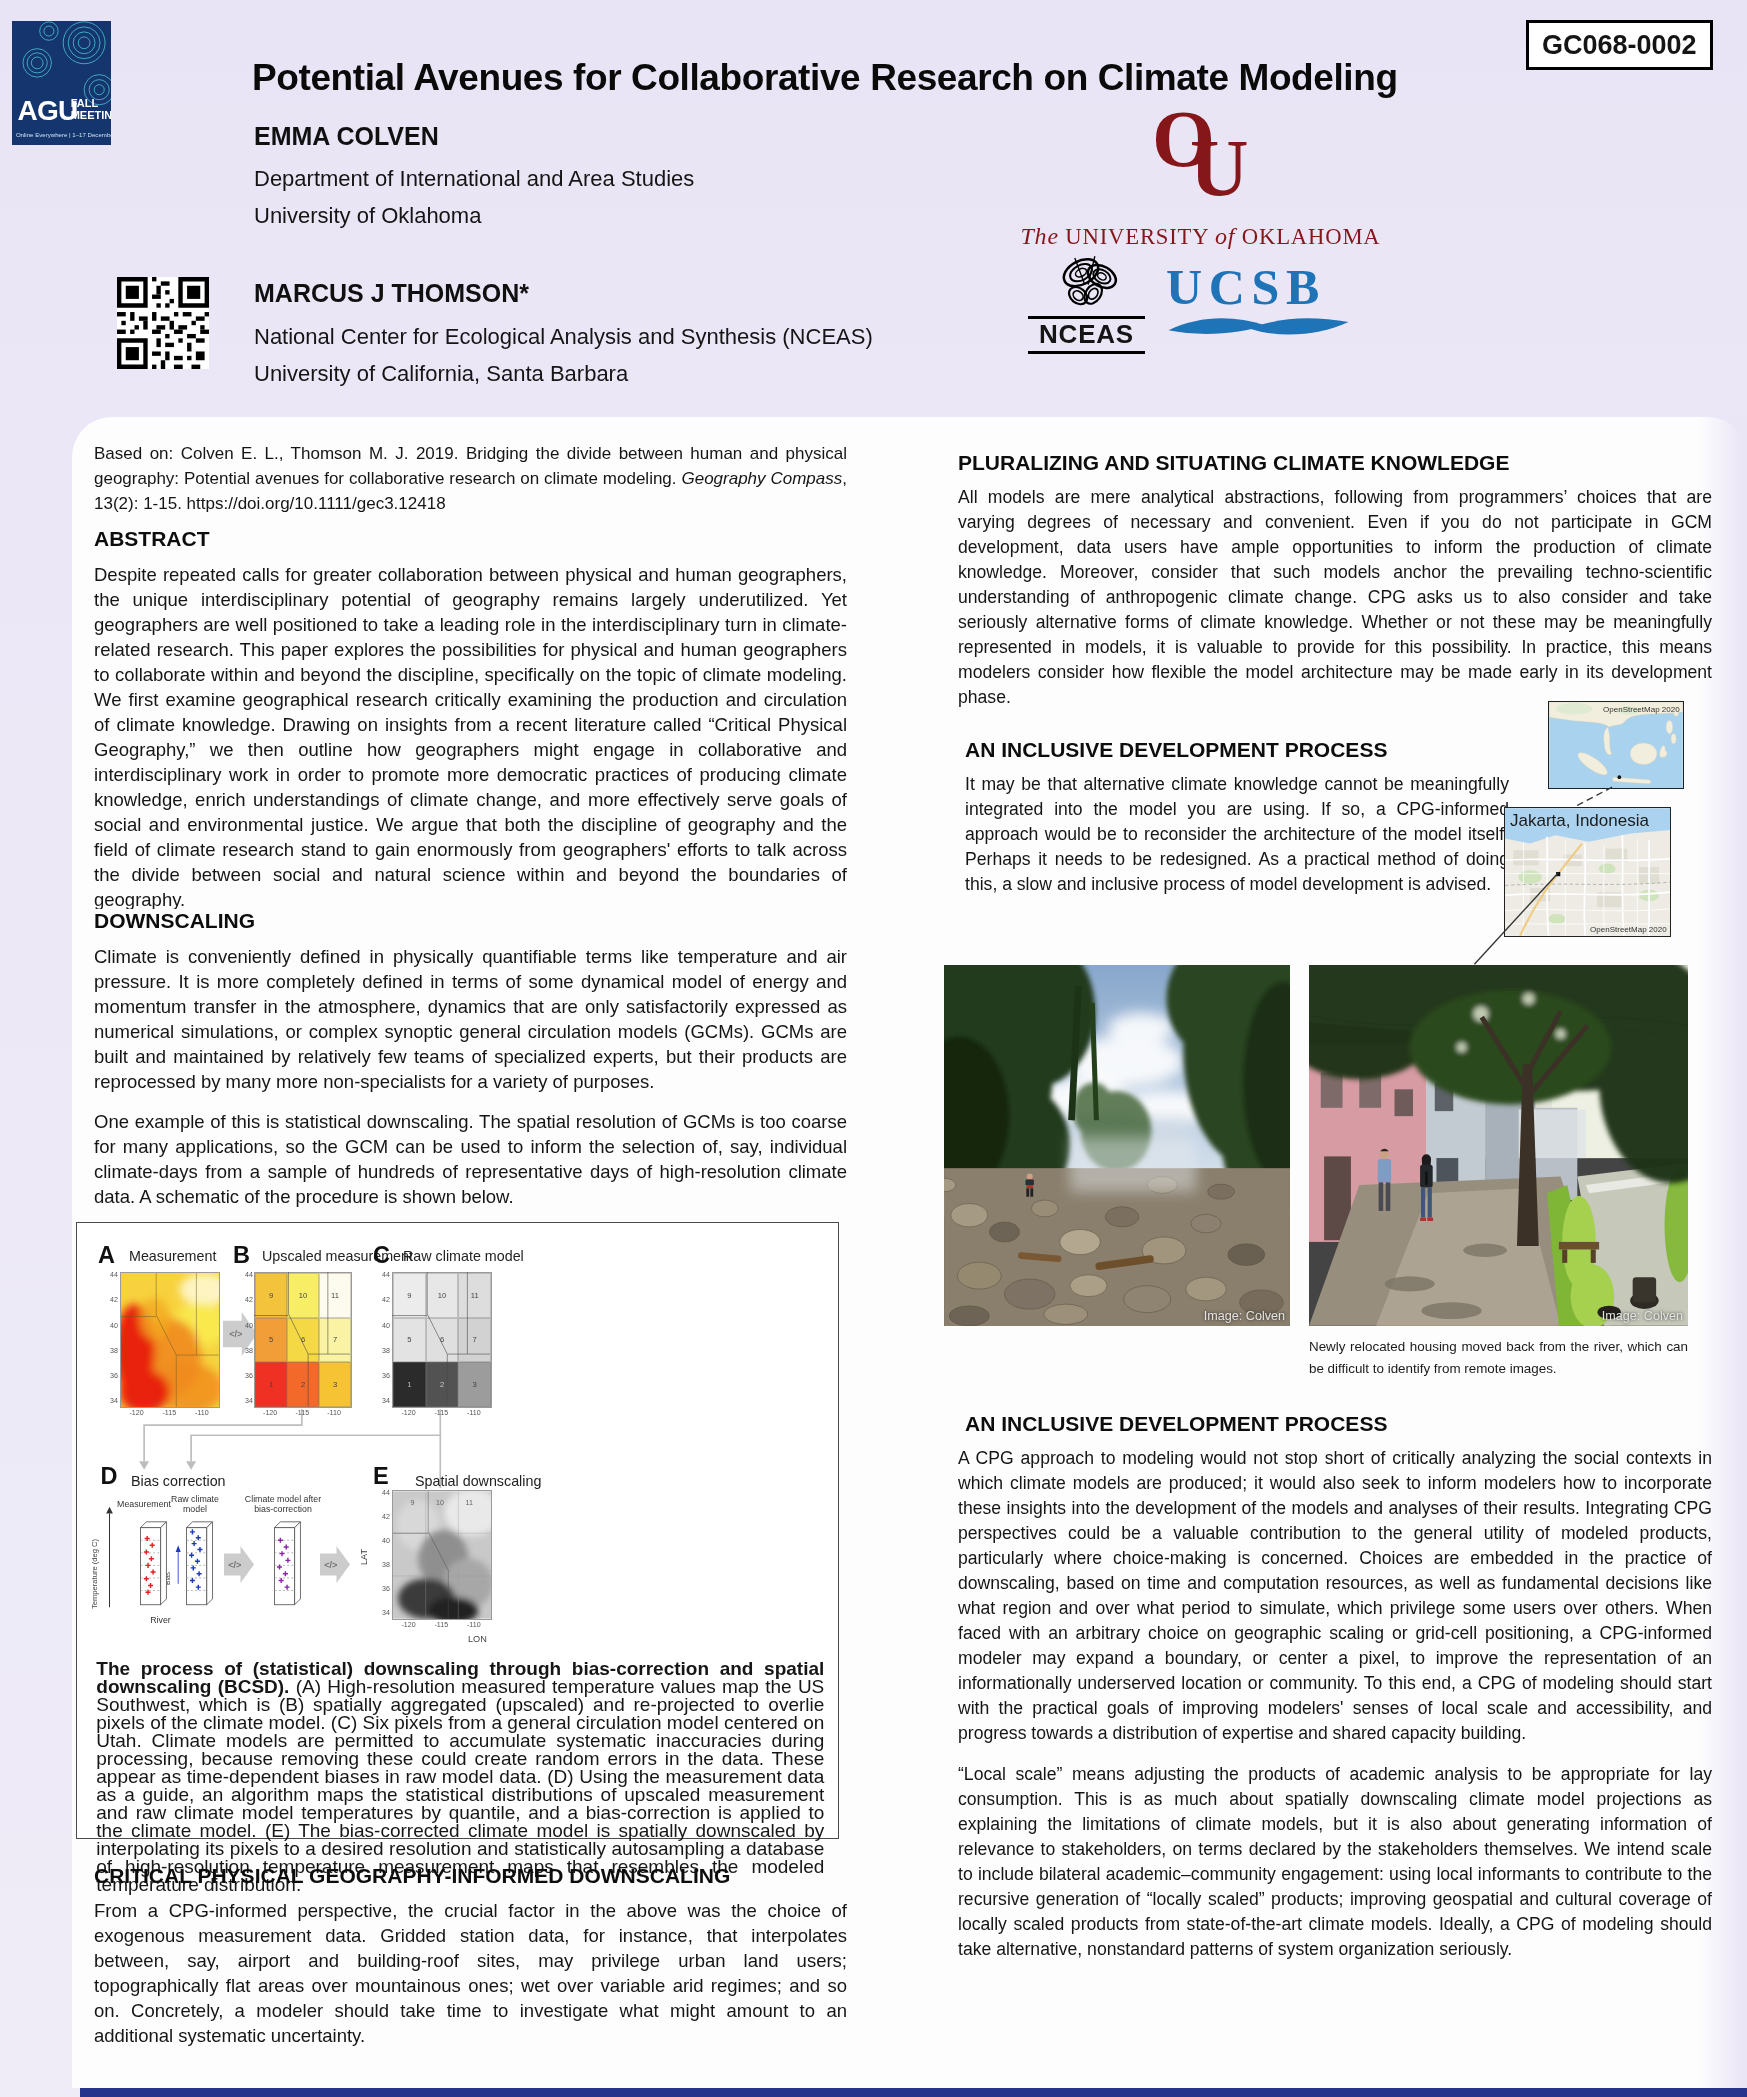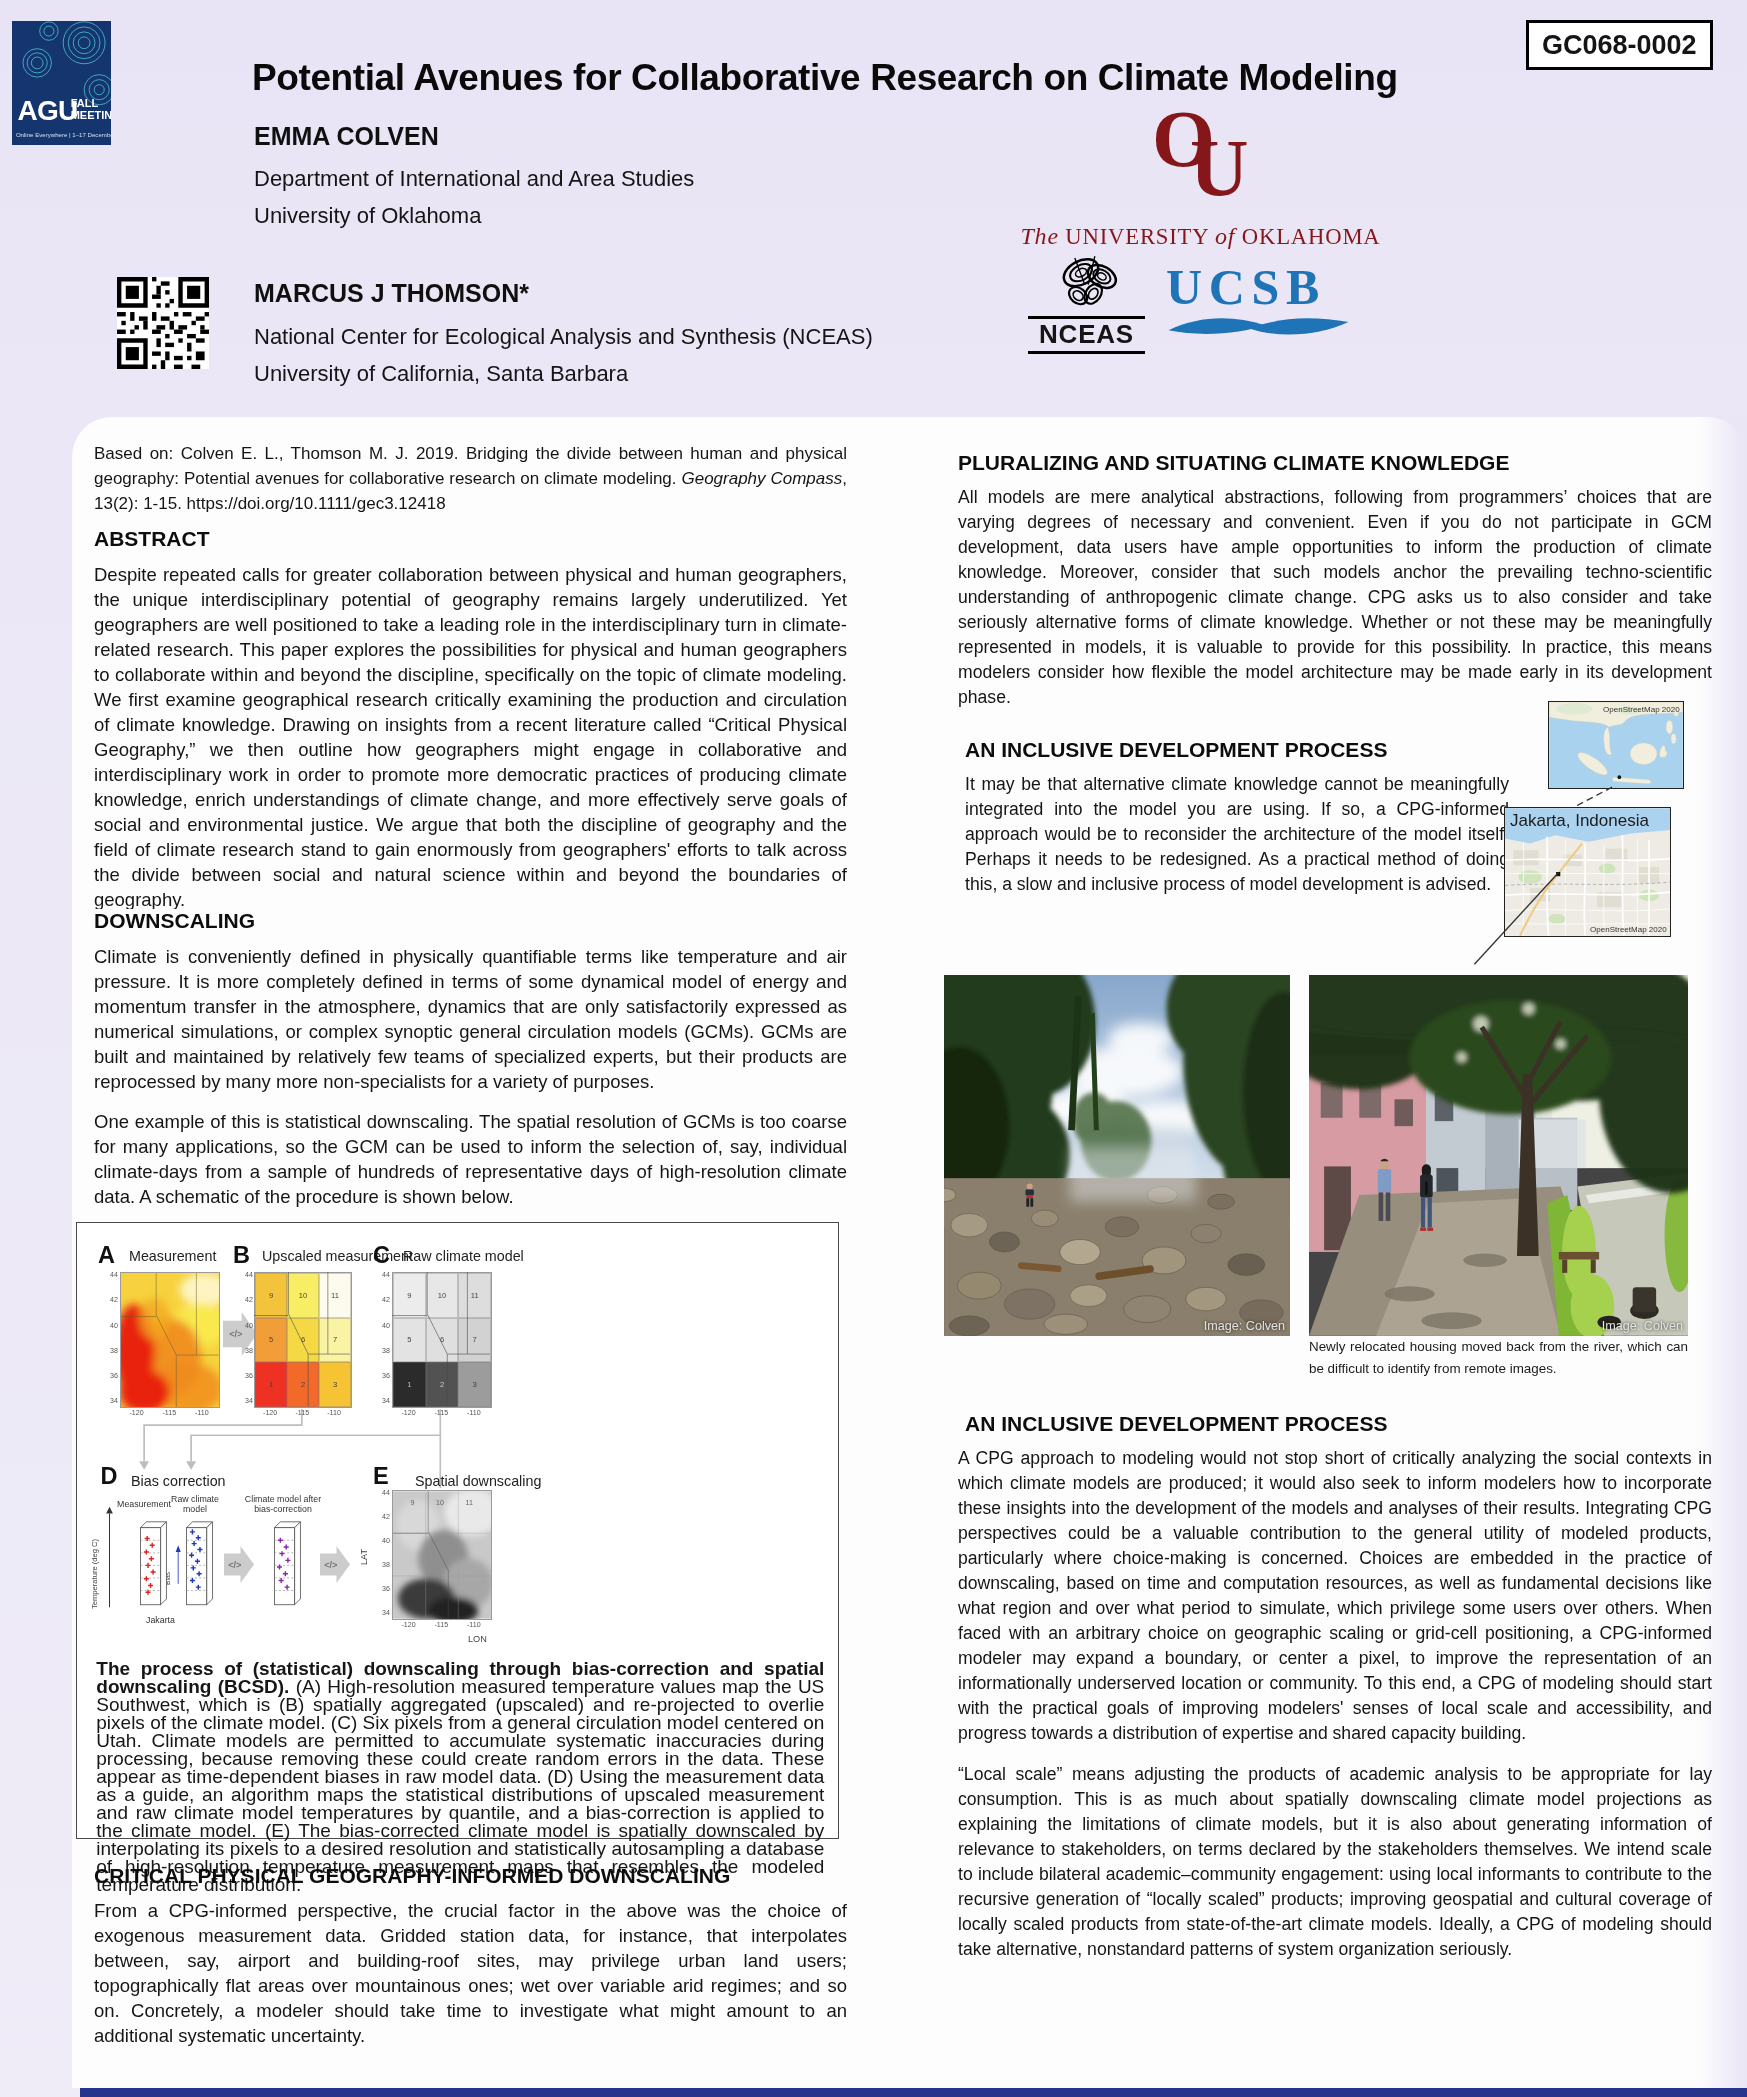--- a/index.html
+++ b/index.html
@@ -59,21 +59,21 @@
   .codearrow span{font-size:9.2px;color:#777;margin-right:8.4px;font-weight:700;}
   .dlab{position:absolute;font-size:8.8px;line-height:9.6px;color:#333;text-align:center;}
   .rot{transform:rotate(-90deg);transform-origin:left top;white-space:nowrap;}
   .axlab{position:absolute;font-size:7.6px;color:#444;}
   .figcap{position:absolute;left:19.3px;top:437px;width:728px;text-align:justify;font-size:19px;line-height:18px;color:#161616;}
 
   
   .mapbox{position:absolute;border:1.3px solid #222;overflow:hidden;background:#eee;}
   .map-credit{position:absolute;font-size:8px;color:#333;}
   .jak-label{position:absolute;left:5px;top:3.4px;font-size:17px;color:#1c1c1c;}
-  .photo{position:absolute;overflow:hidden;background:#444;margin-top:10px;}
+  .photo{position:absolute;overflow:hidden;background:#444;}
   .credit{position:absolute;right:5px;bottom:3.4px;font-size:12.6px;color:#e3e3e3;text-shadow:0 0 3.4px rgba(0,0,0,.8);}
   svg{display:block;}
 </style>
 </head>
 <body>
 
 <div class="poster">
   <div class="panel"></div>
   <div class="panel-fade"></div>
 
@@ -426,21 +426,21 @@
           <path d="M220,108 h6 M223,105 v6"></path>
           <path d="M227,116 h6 M230,113 v6"></path>
       </g>
     </svg>
     <div class="codearrow" style="left:147px;top:323px;width:30px;height:37px;">
         <span>&lt;/&gt;</span>
       </div>
     <div class="codearrow" style="left:243px;top:323px;width:30px;height:37px;">
         <span>&lt;/&gt;</span>
       </div>
-    <div class="dlab" style="left:50px;top:393px;width:67px;">Jakarta</div>
+    <div class="dlab" style="left:50px;top:393px;width:67px;">River</div>
 
     <div class="map" style="left:315px;top:267px;width:98px;height:128px;">
       <svg width="98" height="128" viewBox="0 0 117 152">
         <defs>
             <filter id="bl4" x="-30%" y="-30%" width="160%" height="160%">
               <feGaussianBlur stdDeviation="4"></feGaussianBlur>
             </filter>
           </defs>
         <rect width="117" height="152" fill="#c9c9c9"></rect>
         <g filter="url(#bl4)">

